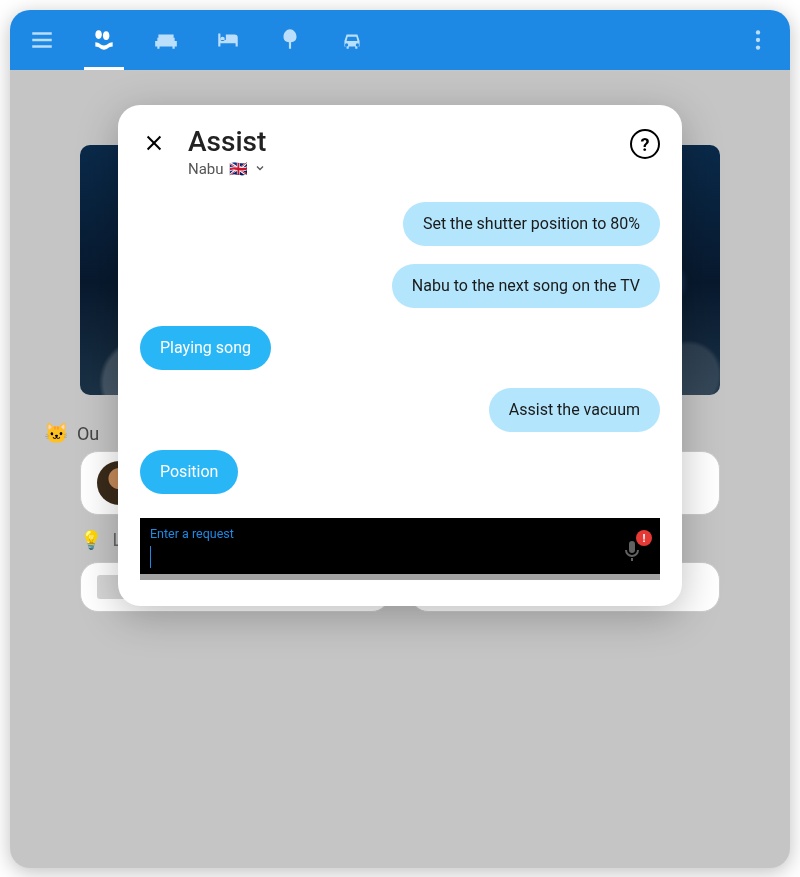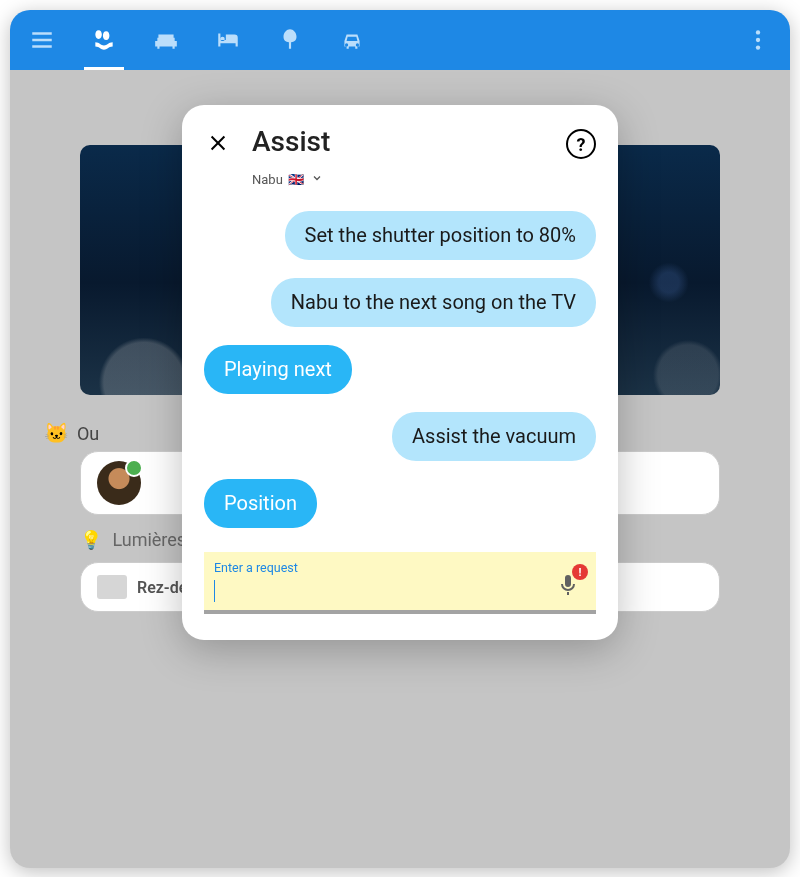--- a/index.html
+++ b/index.html
@@ -83,61 +83,61 @@
   .bg-rooms { width:640px; margin:0 auto; display:flex; gap:20px;}
   .room-card { flex:1; height:50px; border:1px solid #ccc; background:#fff; border-radius:18px; display:flex; align-items:center; gap:10px; padding:0 16px; color:#555; font-weight:600;}
   .room-icon { width:30px; height:24px; background:#bbb; border-radius:3px; opacity:0.6;}
 
   
   .dialog {
     position: absolute;
     top: 95px;
     left: 50%;
     transform: translateX(-50%);
-    width: 436px;
+    width: 564px;
     background: #fff;
     border-radius: 22px;
     box-shadow: 0 10px 40px rgba(0,0,0,0.25);
     display: flex;
     flex-direction: column;
     overflow: hidden;
   }
   .dlg-header {
     display: flex;
     align-items: flex-start;
     padding: 20px 22px 10px;
     gap: 20px;
   }
   .close-x { width:28px; height:28px; display:flex; align-items:center; justify-content:center; cursor:pointer; margin-top:4px;}
   .close-x svg{ width:22px; height:22px; }
   .dlg-title-wrap { flex:1; }
   .dlg-title { font-size:28px; font-weight:500; color:#222; }
-  .dlg-sub { font-size:13px; color:#555; display:flex; align-items:center; gap:6px; margin-top:14px;}
+  .dlg-sub { font-size:15px; color:#555; display:flex; align-items:center; gap:6px; margin-top:2px;}
   .help { width:30px; height:30px; border:2px solid #000; border-radius:50%; display:flex; align-items:center; justify-content:center; font-size:18px; font-weight:700; margin-top:4px;}
 
   .chat {
     padding: 14px 22px 10px;
     display: flex;
     flex-direction: column;
     gap: 18px;
   }
   .bubble {
     max-width: 85%;
     padding: 12px 20px;
     border-radius: 24px;
-    font-size: 20px;
+    font-size: 16px;
     line-height: 1.25;
   }
   .bubble.user { background: #b3e5fc; color: #1a1a1a; align-self: flex-end; }
   .bubble.asst { background: #29b6f6; color: #fff; align-self: flex-start; }
 
   .input-row {
     margin: 14px 22px 26px;
-    background: #fef9c3;
-    border-bottom: 4px solid #a3a3a3;
+    background: #000000;
+    border-bottom: 6px solid #a3a3a3;
     padding: 8px 10px 10px;
     position: relative;
     height: 62px;
   }
   .input-label { font-size: 12.5px; color: #1e88e5; }
   .input-field {
     width: 100%;
     border: none;
     background: transparent;
     font-size: 16px;
@@ -274,21 +274,21 @@
                 <polyline points="6 9 12 15 18 9"></polyline>
               </svg></span>
         </div>
       </div>
       <div class="help">?</div>
     </div>
 
     <div class="chat">
       <div class="bubble user">Set the shutter position to 80%</div>
       <div class="bubble user">Nabu to the next song on the TV</div>
-      <div class="bubble asst">Playing next</div>
+      <div class="bubble asst">Playing song</div>
       <div class="bubble user">Assist the vacuum</div>
       <div class="bubble asst">Position</div>
     </div>
 
     <div class="input-row">
       <div class="input-label">Enter a request</div>
       <div class="caret"></div>
       <input class="input-field" type="text" value="" style="">
       <div class="mic">
         <svg viewBox="0 0 24 24" fill="currentColor">

